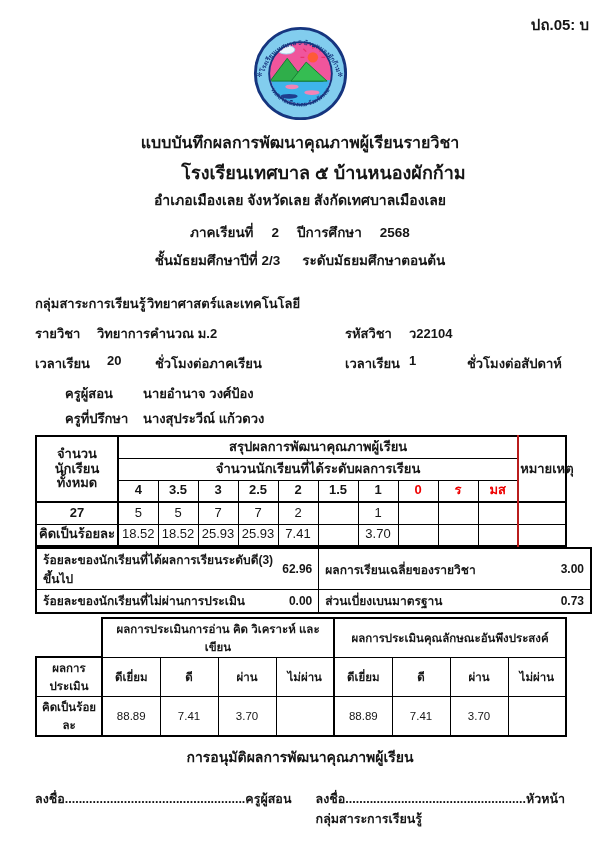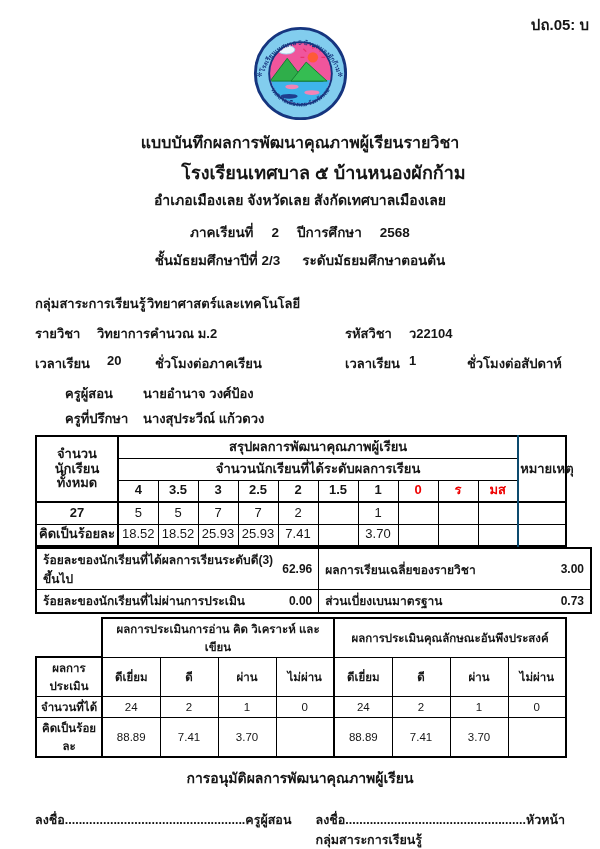--- a/index.html
+++ b/index.html
@@ -31,21 +31,21 @@
   .val-num-r { width:58px; }
   .teacher-row { display:flex; margin-bottom:4px; padding-left:30px; }
   .teacher-row .t-lab { width:78px; }
 
   table { border-collapse:collapse; table-layout:fixed; }
   .t1 { width:530px; margin:6px 35px 0; border:2px solid #000; }
   .t1 td { border:1px solid #000; text-align:center; vertical-align:middle;
            font-size:13px; line-height:1.15; padding:2px 1px; }
   .t1 .hdr { font-weight:bold; }
   .t1 .thickR { border-right:2px solid #000; }
-  .t1 .thickL { border-left:2px solid #0c4a6e;text-align:center; }
+  .t1 .thickL { border-left:2px solid #b91c1c;text-align:center; }
   .t1 tr.sep td { border-top:2px solid #000; }
   .t1 .red { color:#ee0000; }
   .t1 td.rowlab { font-weight:bold; }
   .t1 td { height:22px; }
 
   .t1b { width:557px; margin:0 35px; border:2px solid #000; border-top:2px solid #000; }
   .t1b td { border:1px solid #000; font-size:12px; font-weight:bold; height:23px;
             vertical-align:middle; padding:1px 6px; }
   .t1b .cellflex { display:flex; justify-content:space-between; align-items:center; }
 
@@ -282,31 +282,20 @@
       <td class="hdr">ดีเยี่ยม</td>
       <td class="hdr">ดี</td>
       <td class="hdr">ผ่าน</td>
       <td class="hdr">ไม่ผ่าน</td>
       <td class="hdr bL">ดีเยี่ยม</td>
       <td class="hdr">ดี</td>
       <td class="hdr">ผ่าน</td>
       <td class="hdr bR">ไม่ผ่าน</td>
     </tr>
     <tr>
-      <td class="hdr bL bR">จำนวนที่ได้</td>
-      <td>24</td>
-      <td>2</td>
-      <td>1</td>
-      <td>0</td>
-      <td class="bL">24</td>
-      <td>2</td>
-      <td>1</td>
-      <td class="bR">0</td>
-    </tr>
-    <tr>
       <td class="hdr bL bR bB">คิดเป็นร้อยละ</td>
       <td class="bB">88.89</td>
       <td class="bB">7.41</td>
       <td class="bB">3.70</td>
       <td class="bB"></td>
       <td class="bL bB">88.89</td>
       <td class="bB">7.41</td>
       <td class="bB">3.70</td>
       <td class="bR bB"></td>
     </tr>

